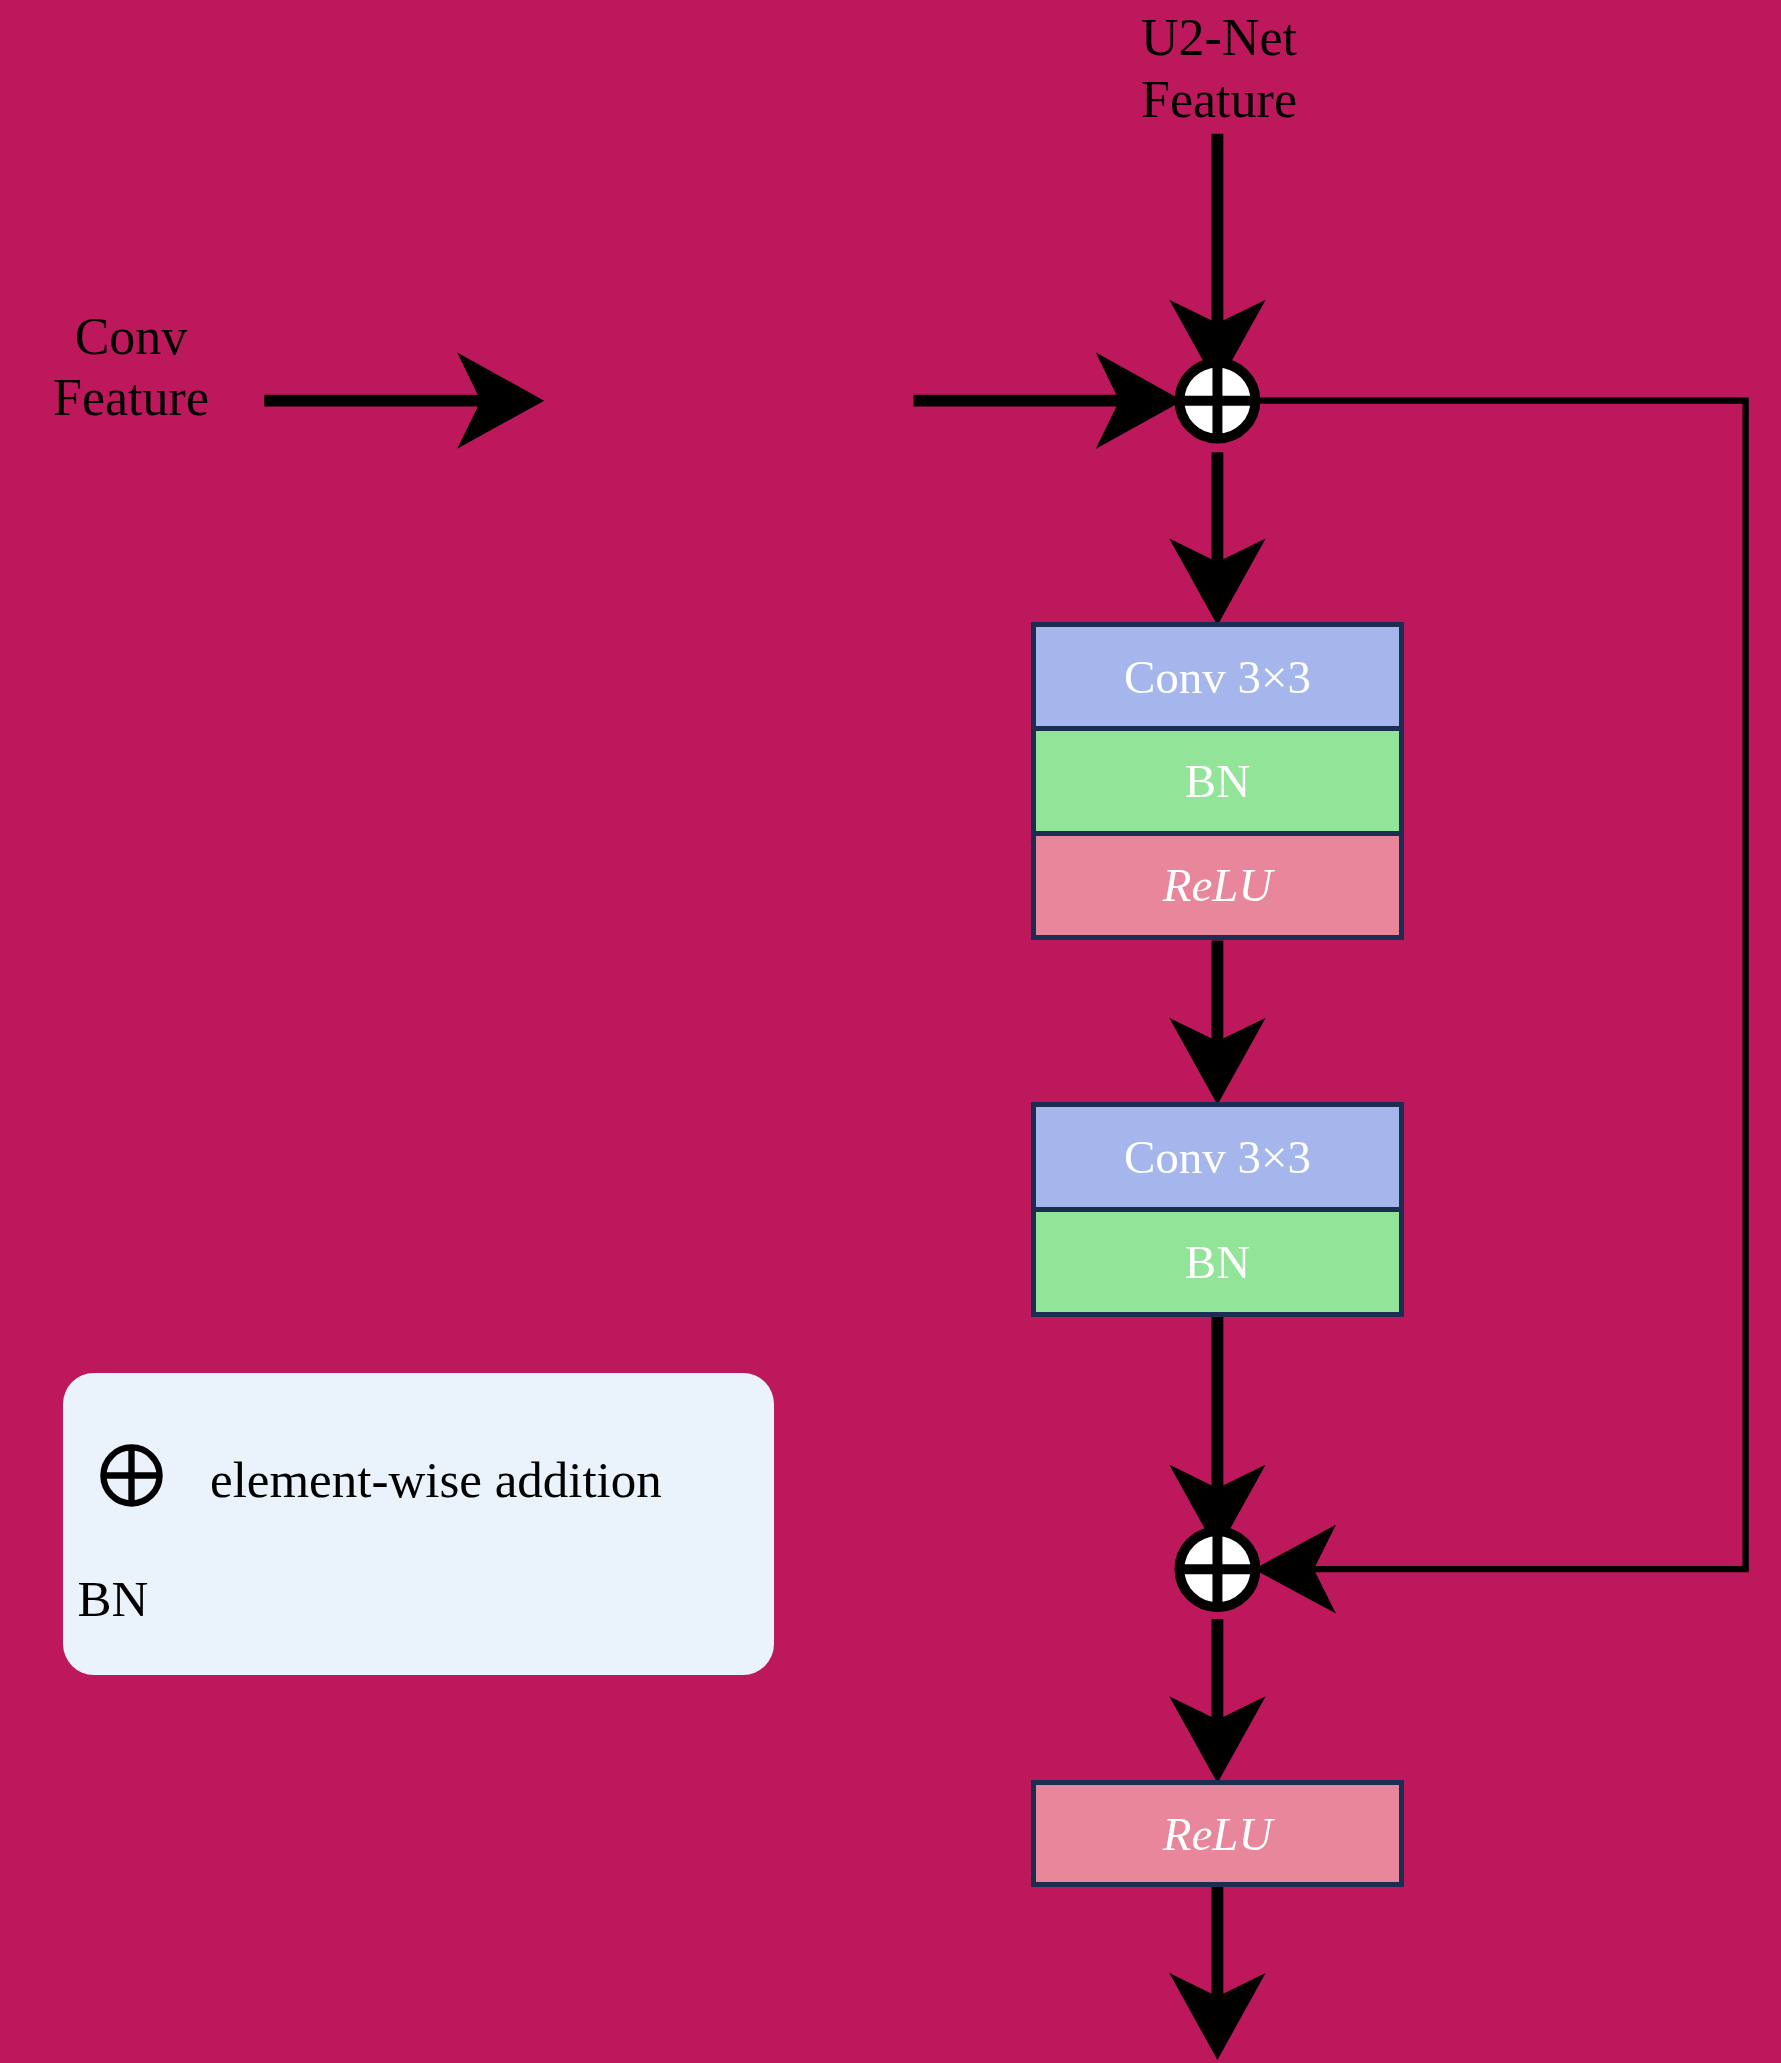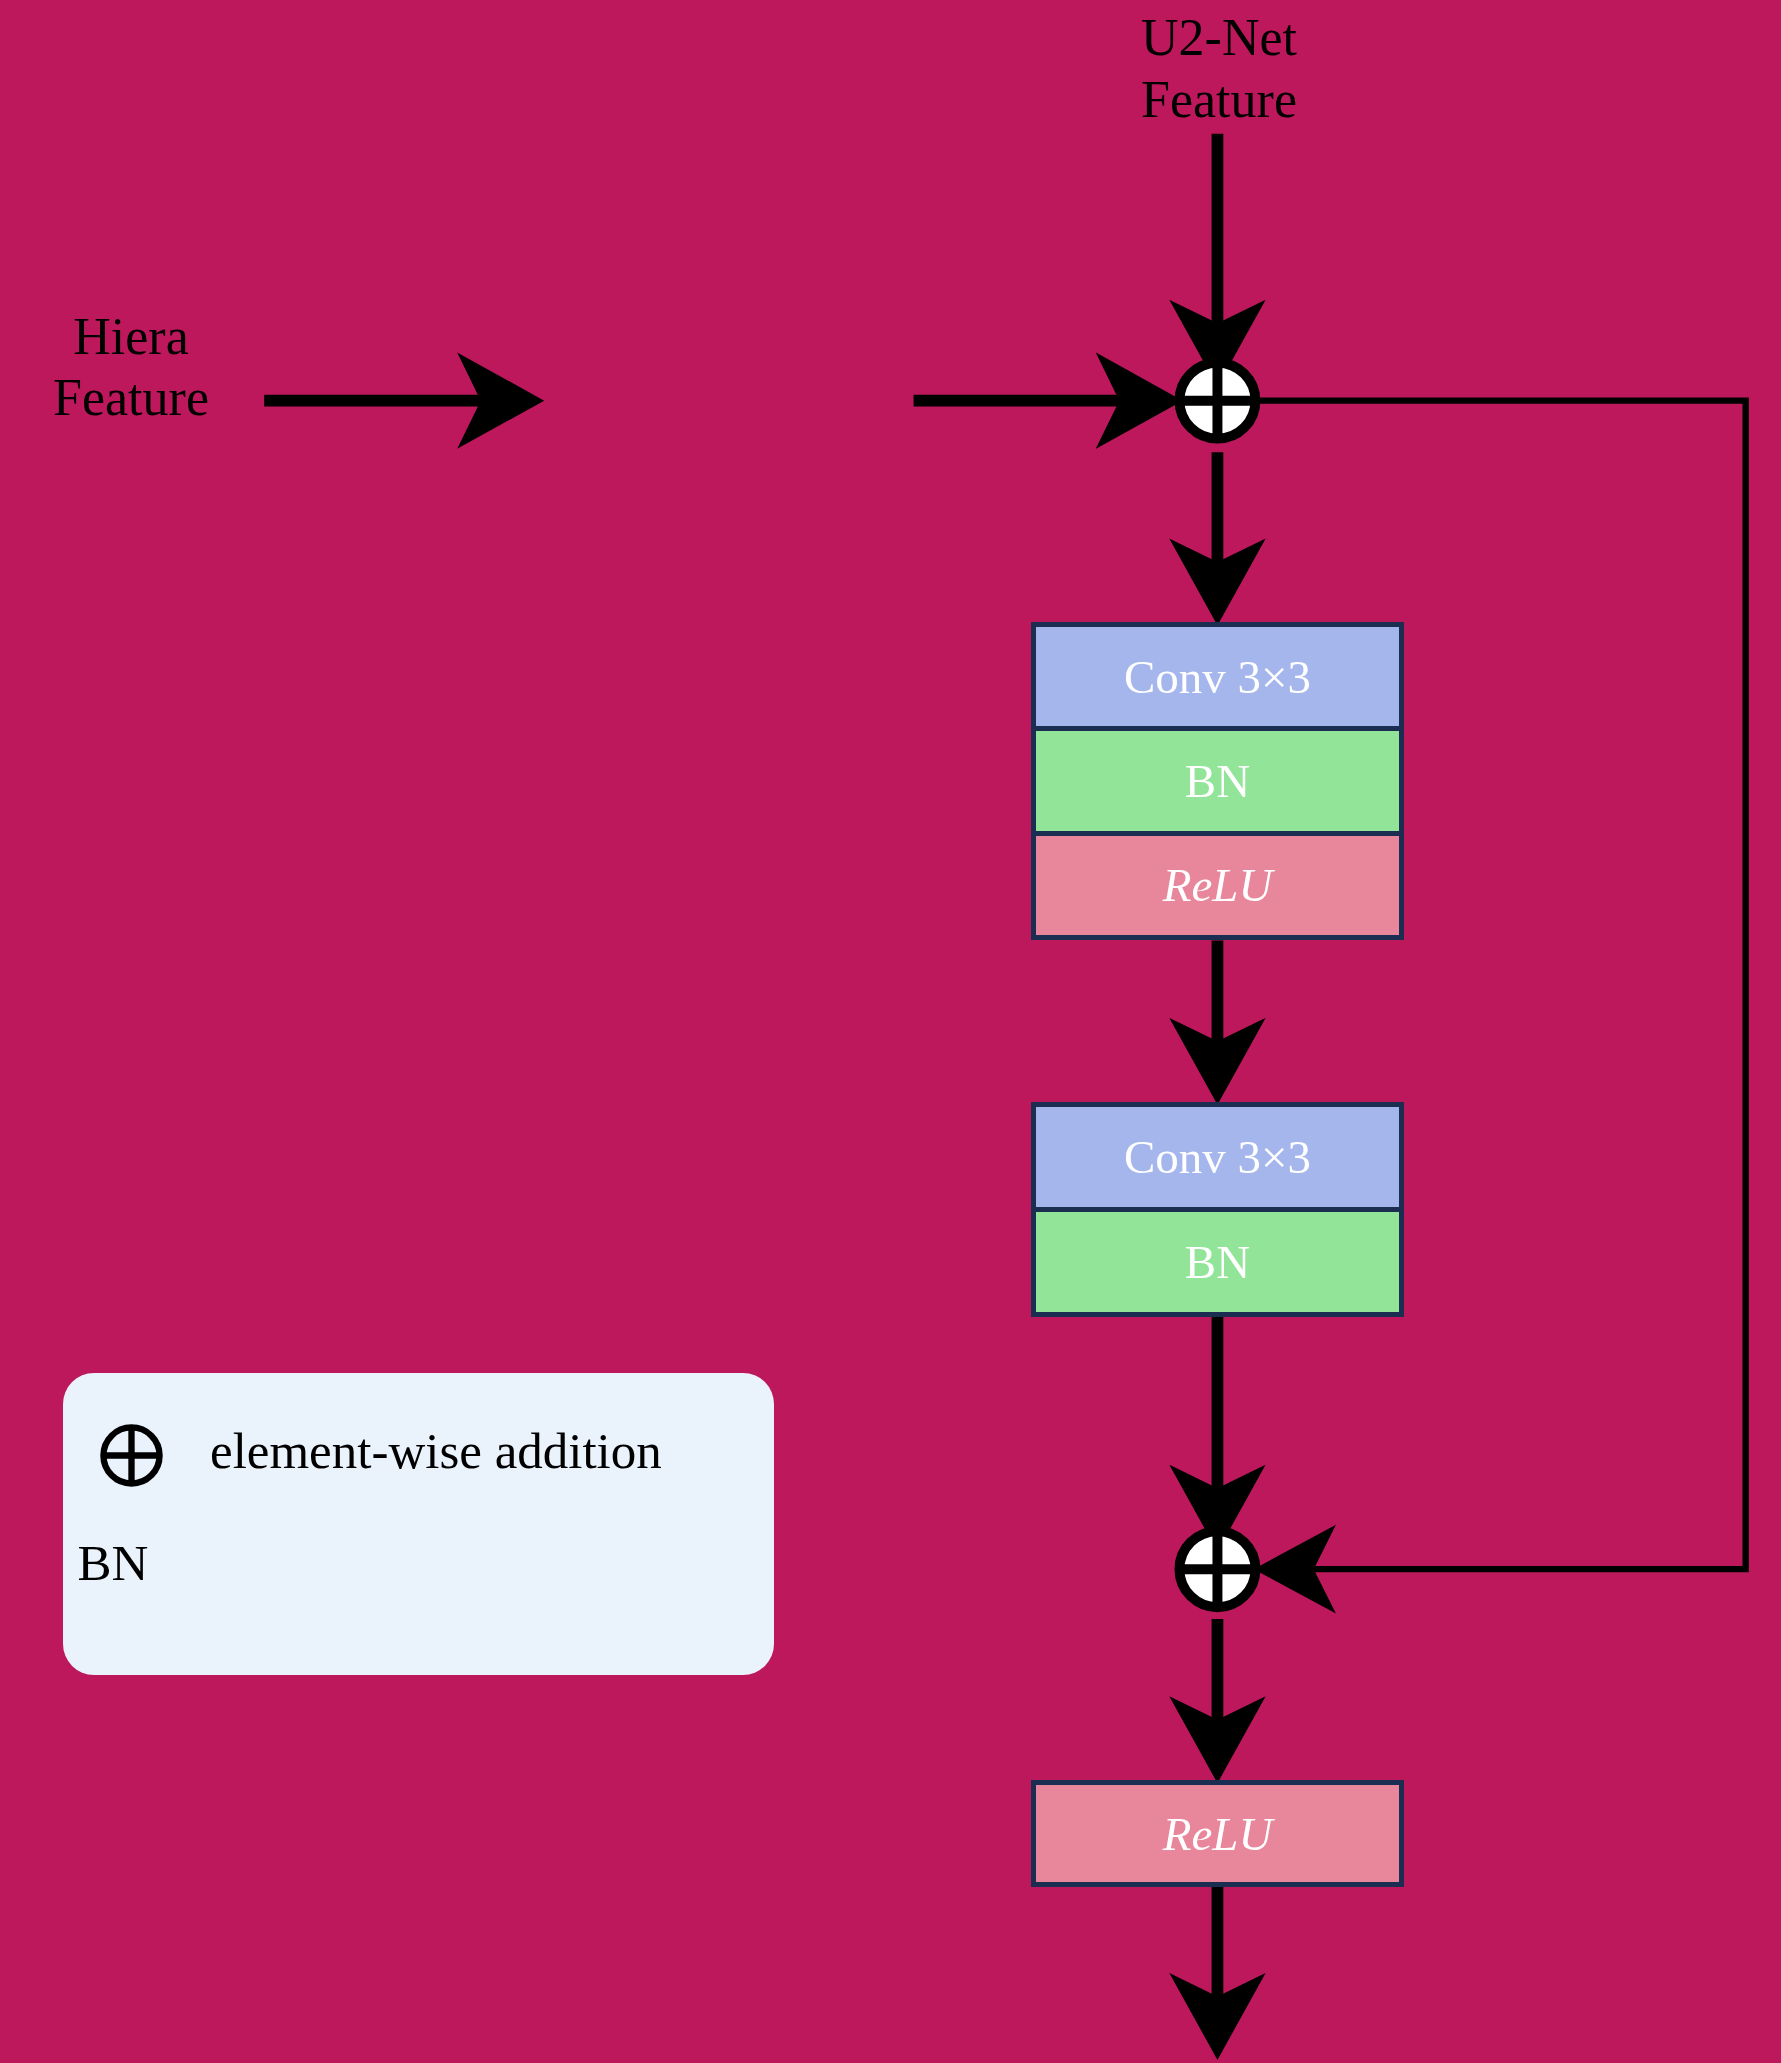--- a/index.html
+++ b/index.html
@@ -93,21 +93,21 @@
     left: 63px;
     top: 1373px;
     width: 711px;
     height: 302px;
     background: #eaf2fc;
     border-radius: 31px;
   }
   .legend-row {
     position: absolute;
     display: flex;
-    align-items: flex-start;
+    align-items: flex-end;
     color: #000;
   }
   #legend-row-add {
     left: 72px;
     top: 1422px;
     height: 87px;
   }
   #legend-row-bn {
     left: 54px;
     top: 1538px;
@@ -167,21 +167,21 @@
 
     <g>
       <circle cx="1346" cy="1735" r="42" fill="#ffffff" stroke="#000000" stroke-width="11"></circle>
       <path d="M1304,1735 L1388,1735 M1346,1693 L1346,1777" stroke="#000000" stroke-width="11"></path>
     </g>
   </svg>
 
   <div class="label" id="title-label">U2-Net
 Feature</div>
 
-  <div class="label" id="hiera-label">Hiera
+  <div class="label" id="hiera-label">Conv
 Feature</div>
 
 
   <div class="node-box" id="block1-box">
     <div class="node-seg seg-conv seg-divider">Conv 3×3</div>
     <div class="node-seg seg-bn seg-divider">BN</div>
     <div class="node-seg seg-relu">ReLU</div>
   </div>
 
   <div class="node-box" id="block2-box">

